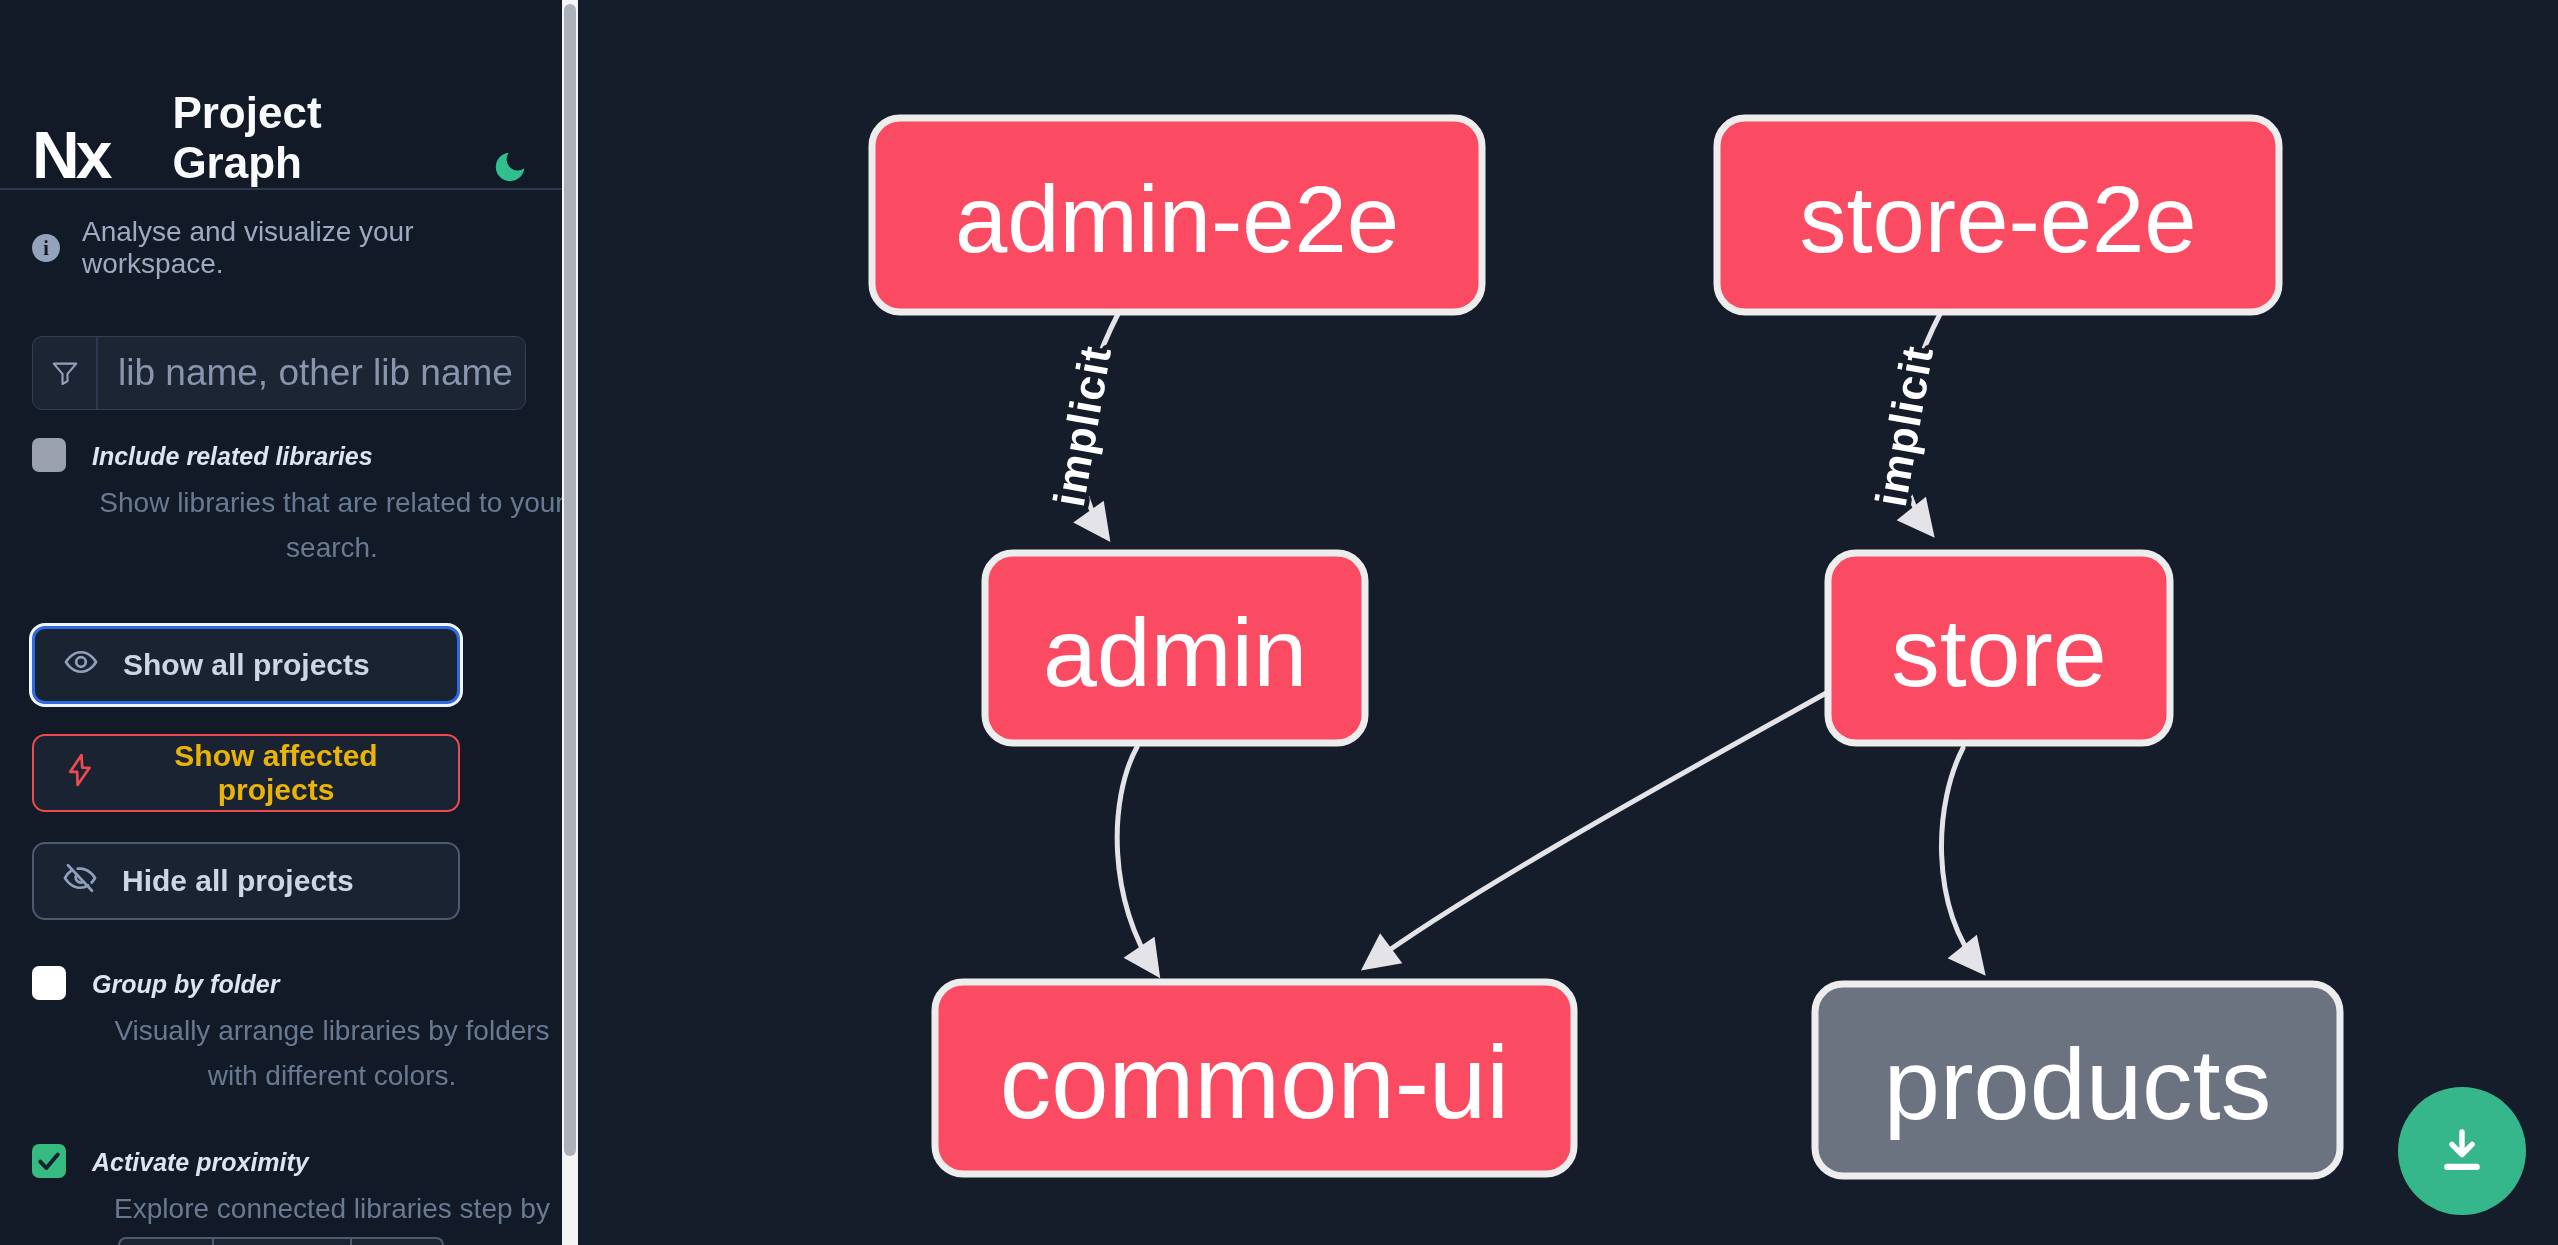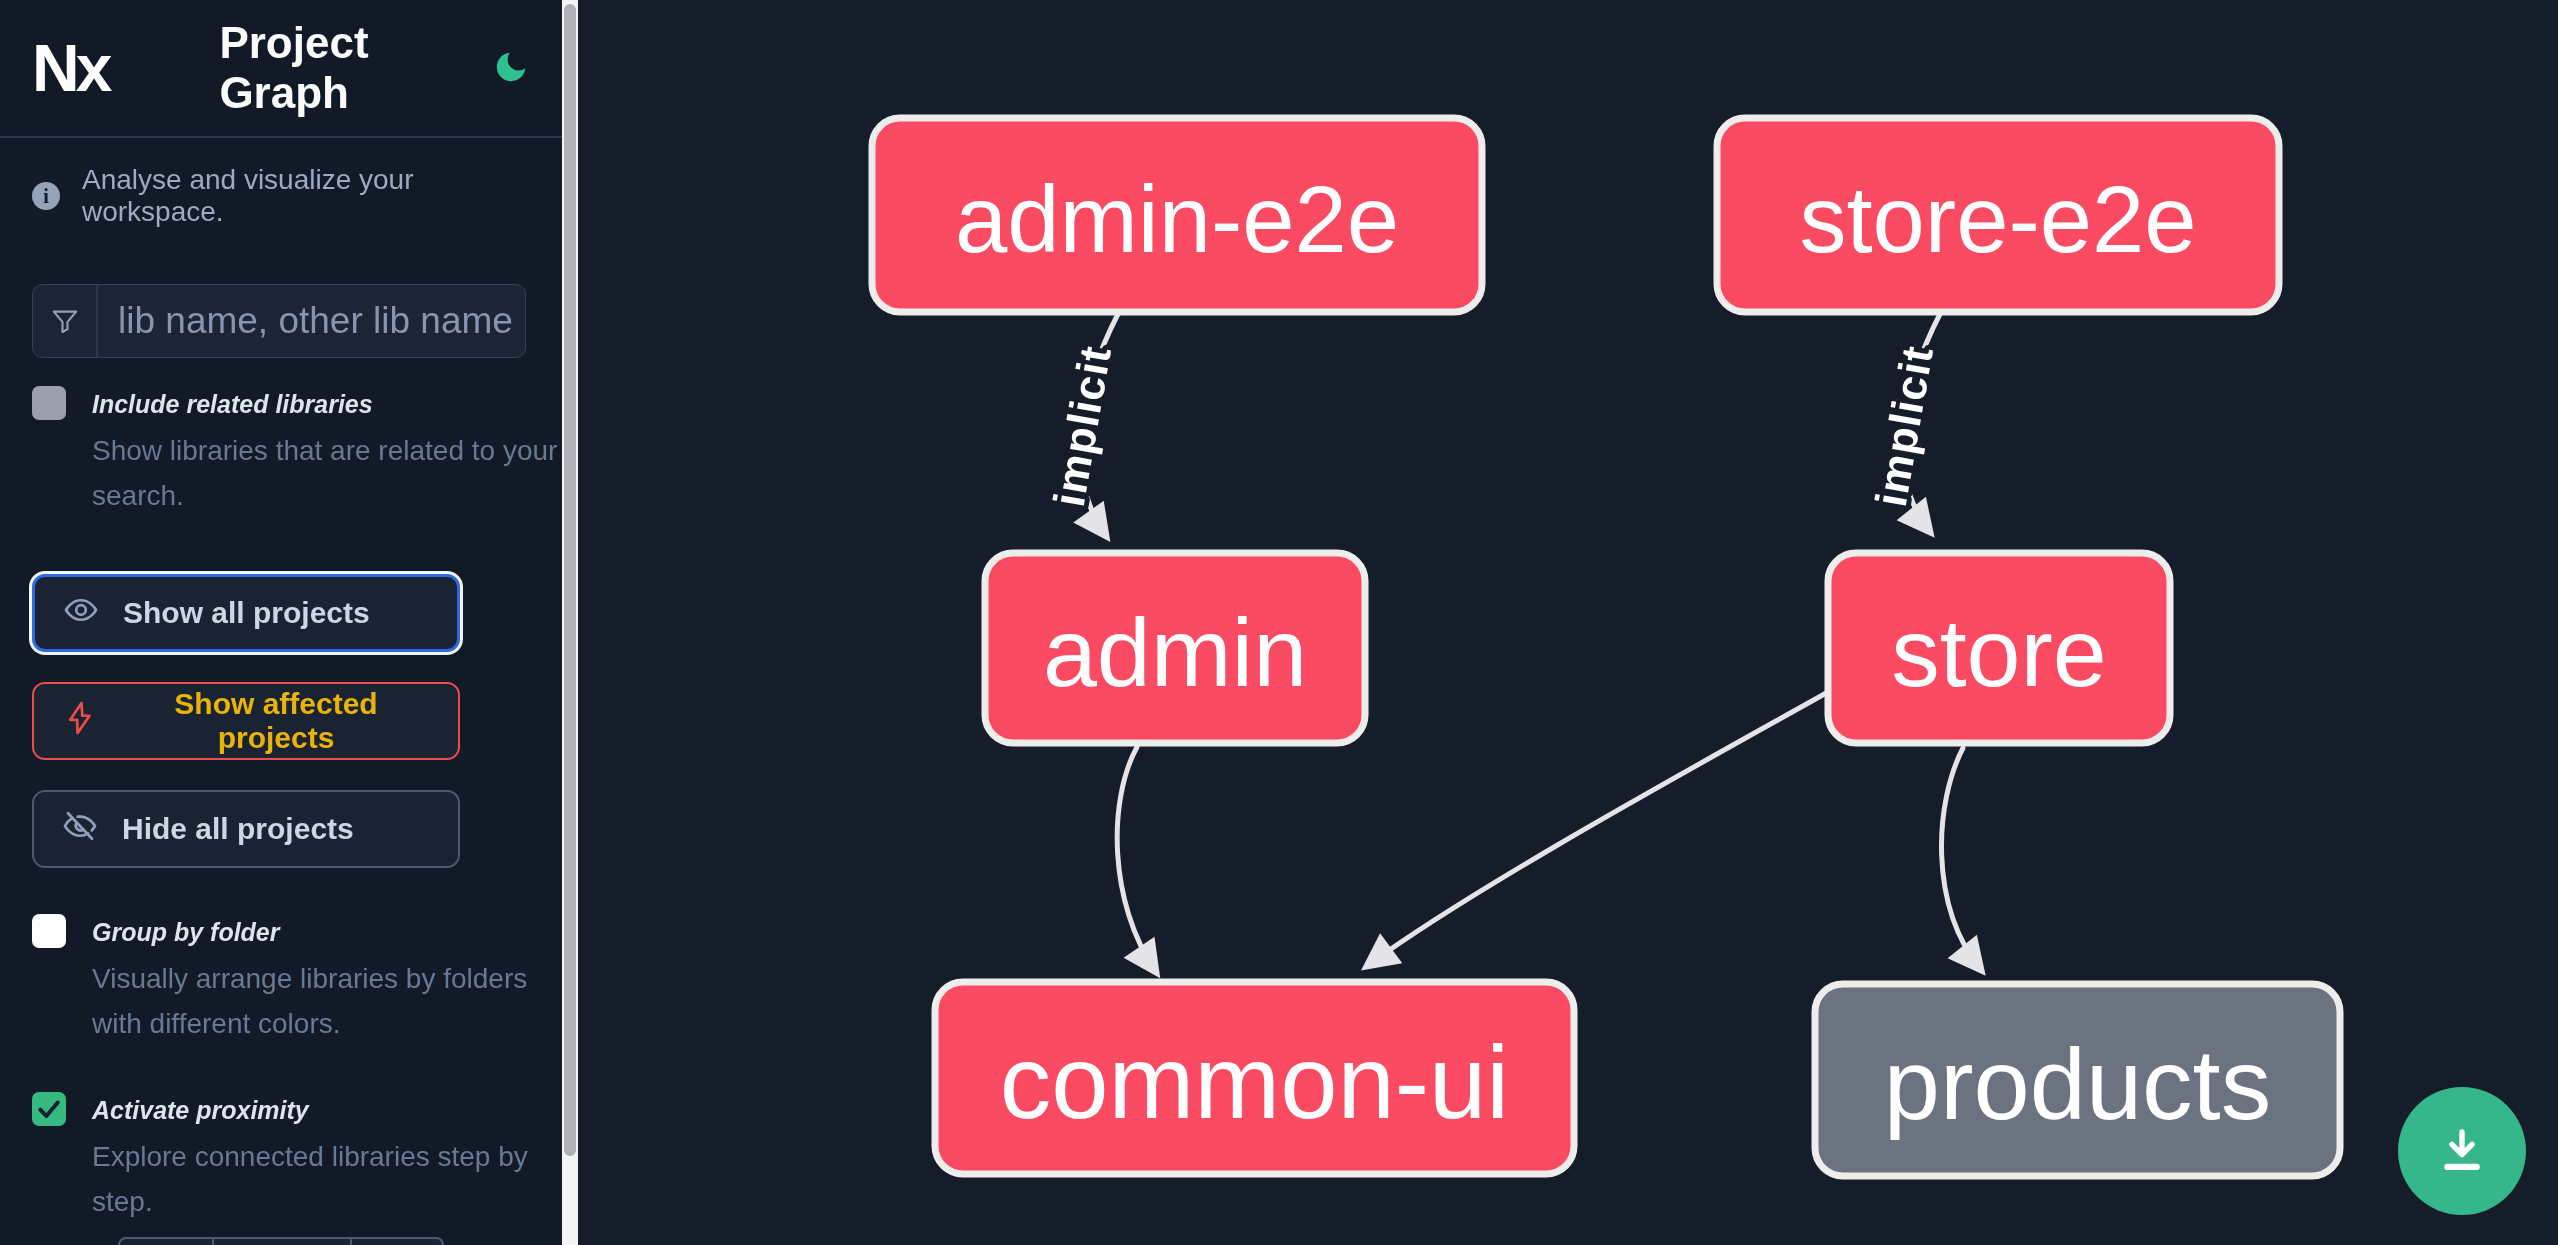--- a/index.html
+++ b/index.html
@@ -8,22 +8,22 @@
     font-family:"Liberation Sans", sans-serif;
     background:#151c2a;
     position:relative;
   }
   
   .sidebar {
     position:absolute; left:0; top:0; width:562px; height:1245px;
     background:#121927; color:#cdd6e4; overflow:hidden;
   }
   .side-header {
-    height:138px; display:flex; align-items:center;
-    padding:0 32px; border-bottom:2px solid #2e3850;gap:47px;
+    height:190px; display:flex; align-items:flex-end;
+    padding:0 32px; border-bottom:2px solid #2e3850;
   }
   .nx-logo {
     font-size:66px; font-weight:800; color:#ffffff;
     letter-spacing:-4px; line-height:1;
   }
   .app-title { font-size:44px; font-weight:700; color:#f8fafc; margin-left:64px; }
   .theme-toggle { margin-left:34px; width:40px; height:40px; display:flex; align-items:center; justify-content:center; cursor:pointer; background:none; border:none; }
   .tagline-row { display:flex; align-items:center; gap:22px; padding:0 32px; margin-top:26px; }
   .info-badge {
     width:28px; height:28px; border-radius:50%; background:#93a3ba;
@@ -51,21 +51,21 @@
   .checkbox {
     width:34px; height:34px; border-radius:7px; flex:0 0 auto; margin-top:2px;
     cursor:pointer; position:relative;
   }
   .checkbox.cb-gray  { background:#9aa1ad; }
   .checkbox.cb-white { background:#ffffff; }
   .checkbox.cb-green { background:#35ba80; }
   .checkbox.cb-green svg { position:absolute; left:3px; top:3px; }
   .option-texts { }
   .option-label { font-size:25px; font-weight:700; color:#dde5ef; line-height:40px; cursor:pointer;font-style:italic; }
-  .option-desc  { font-size:28px; color:#687a92; line-height:45px; width:480px; margin-top:4px; }
+  .option-desc  { font-size:28px; color:#687a92; line-height:45px; width:480px; margin-top:4px;text-align:center; }
   .actions { padding:0 32px; margin-top:56px; }
   .action-btn {
     width:428px; height:78px; border-radius:13px; background:#1a2332;
     display:flex; align-items:center; gap:24px; padding:0 28px;
     font-family:"Liberation Sans", sans-serif;
     font-size:30px; font-weight:600; color:#cdd6e4; cursor:pointer;
     border:2px solid #4b5971; margin-bottom:30px;
   }
   .action-btn.focused {
     border:3px solid #2f6ae0;

